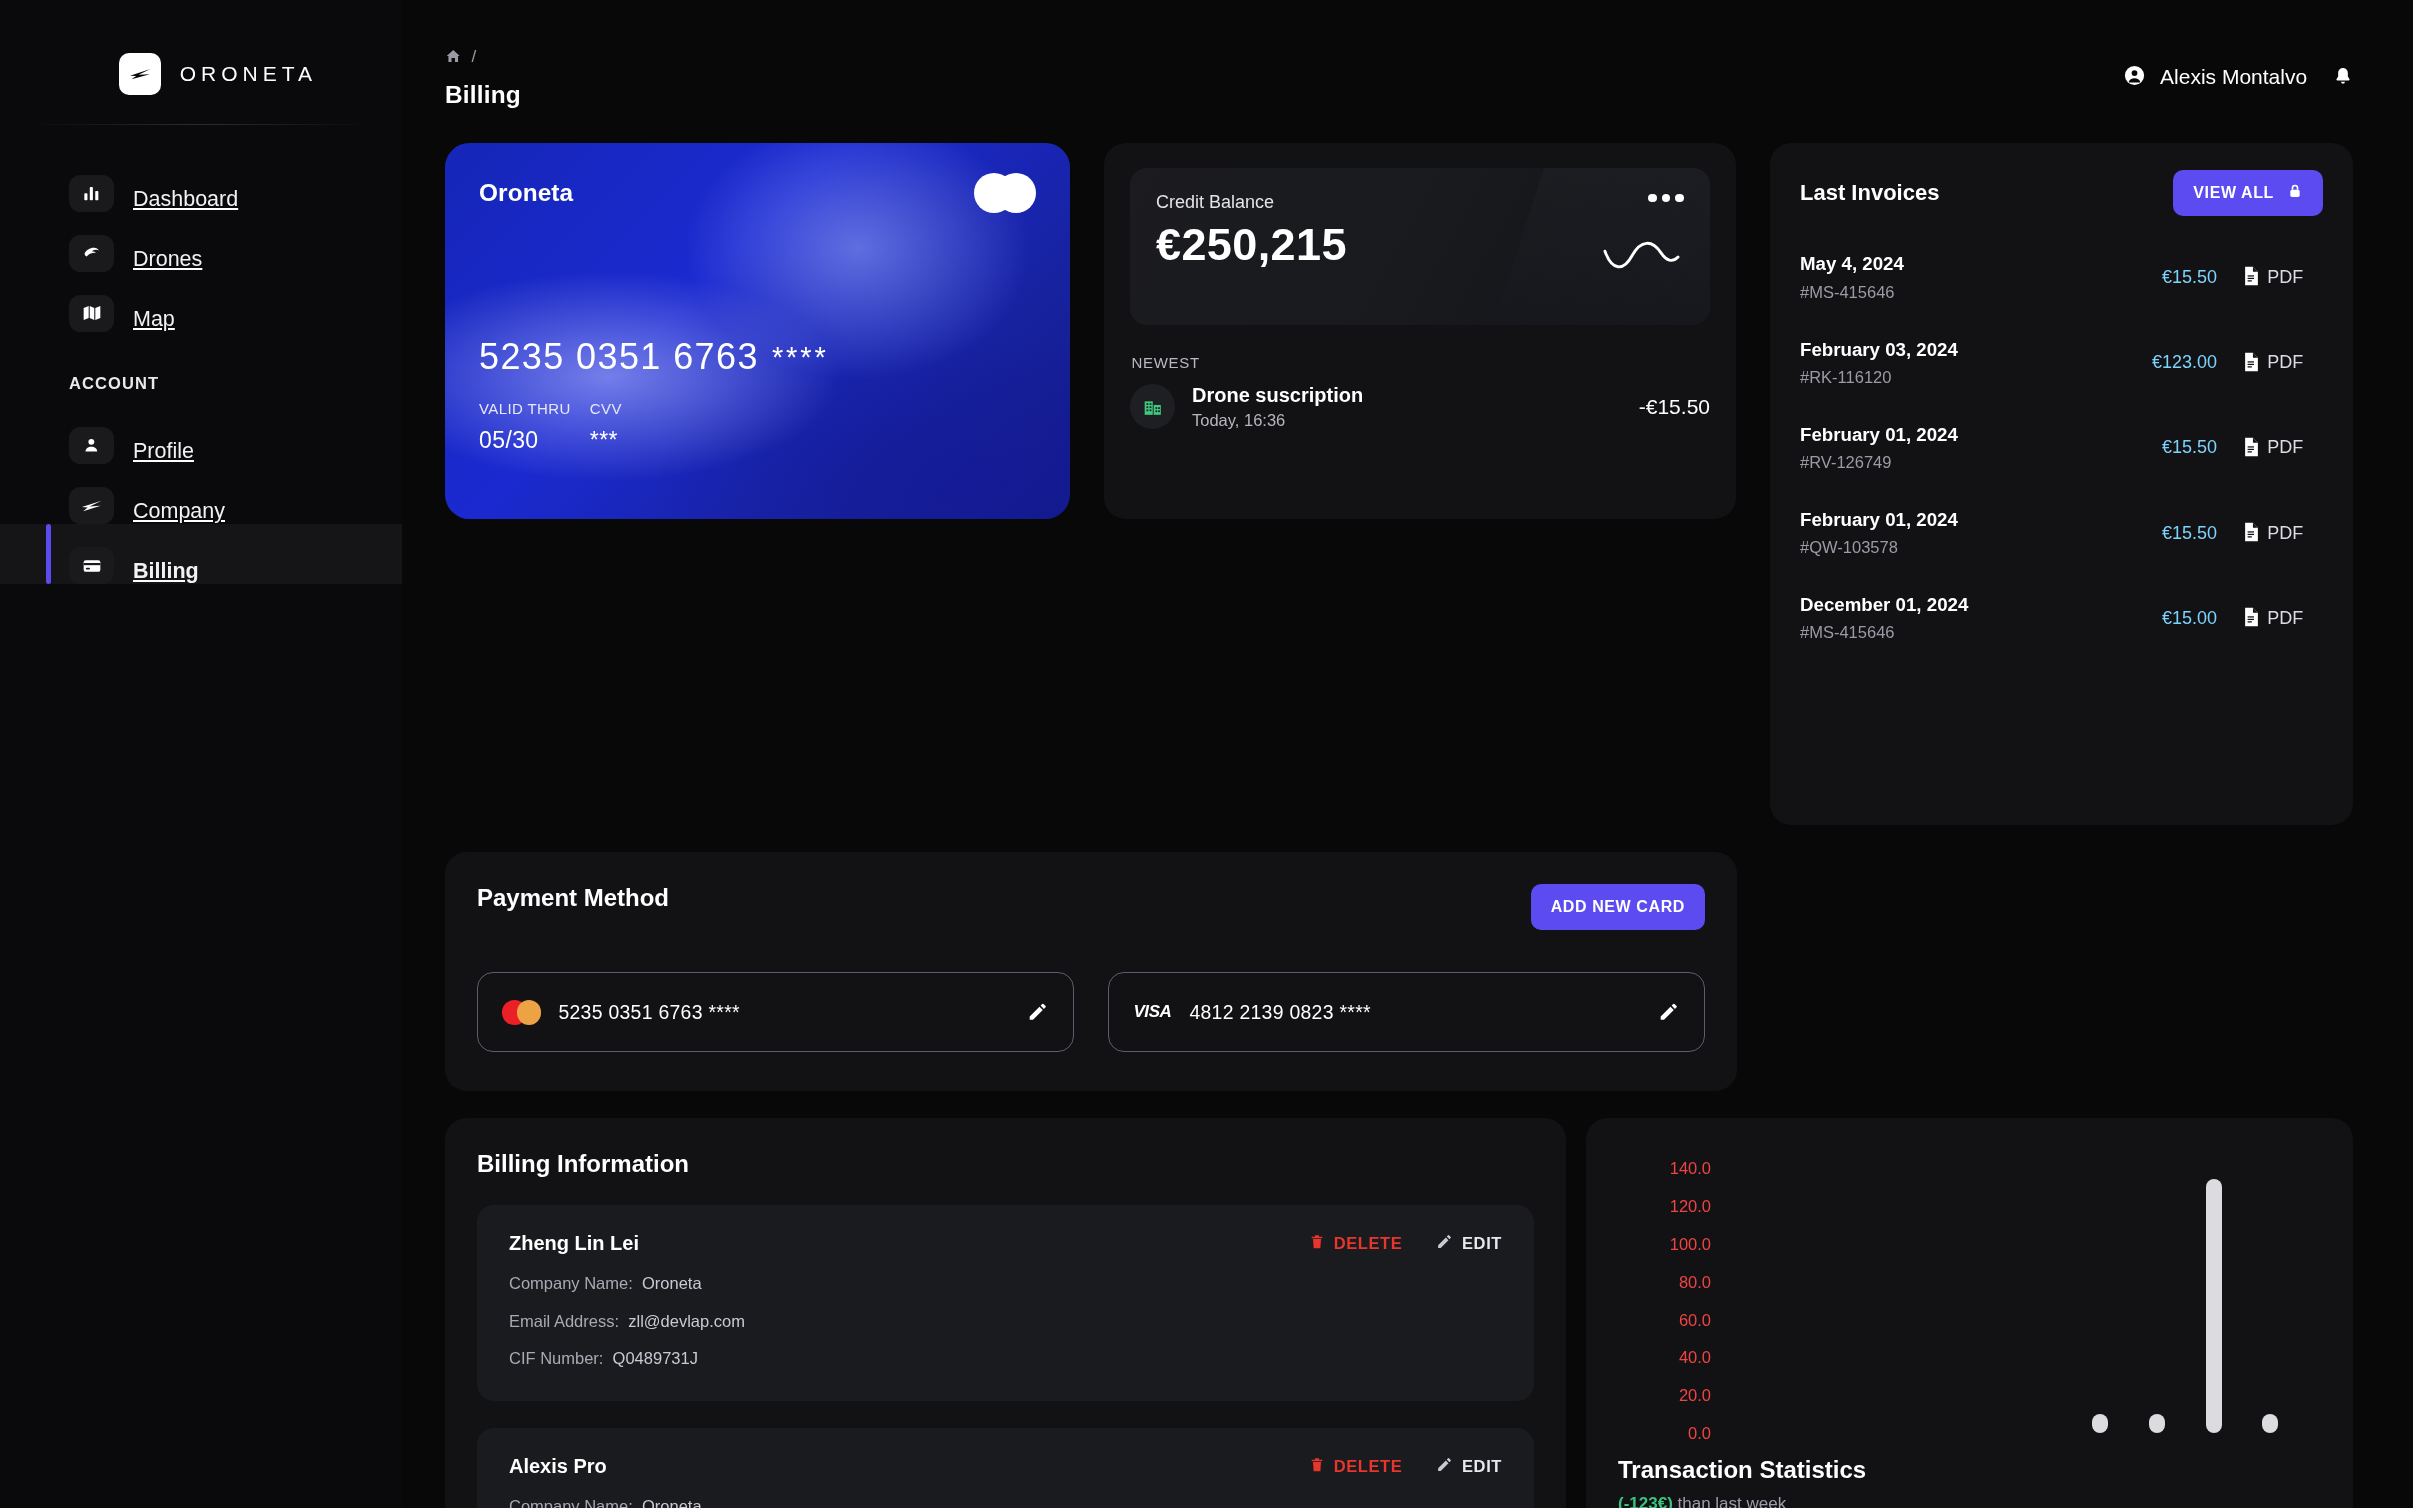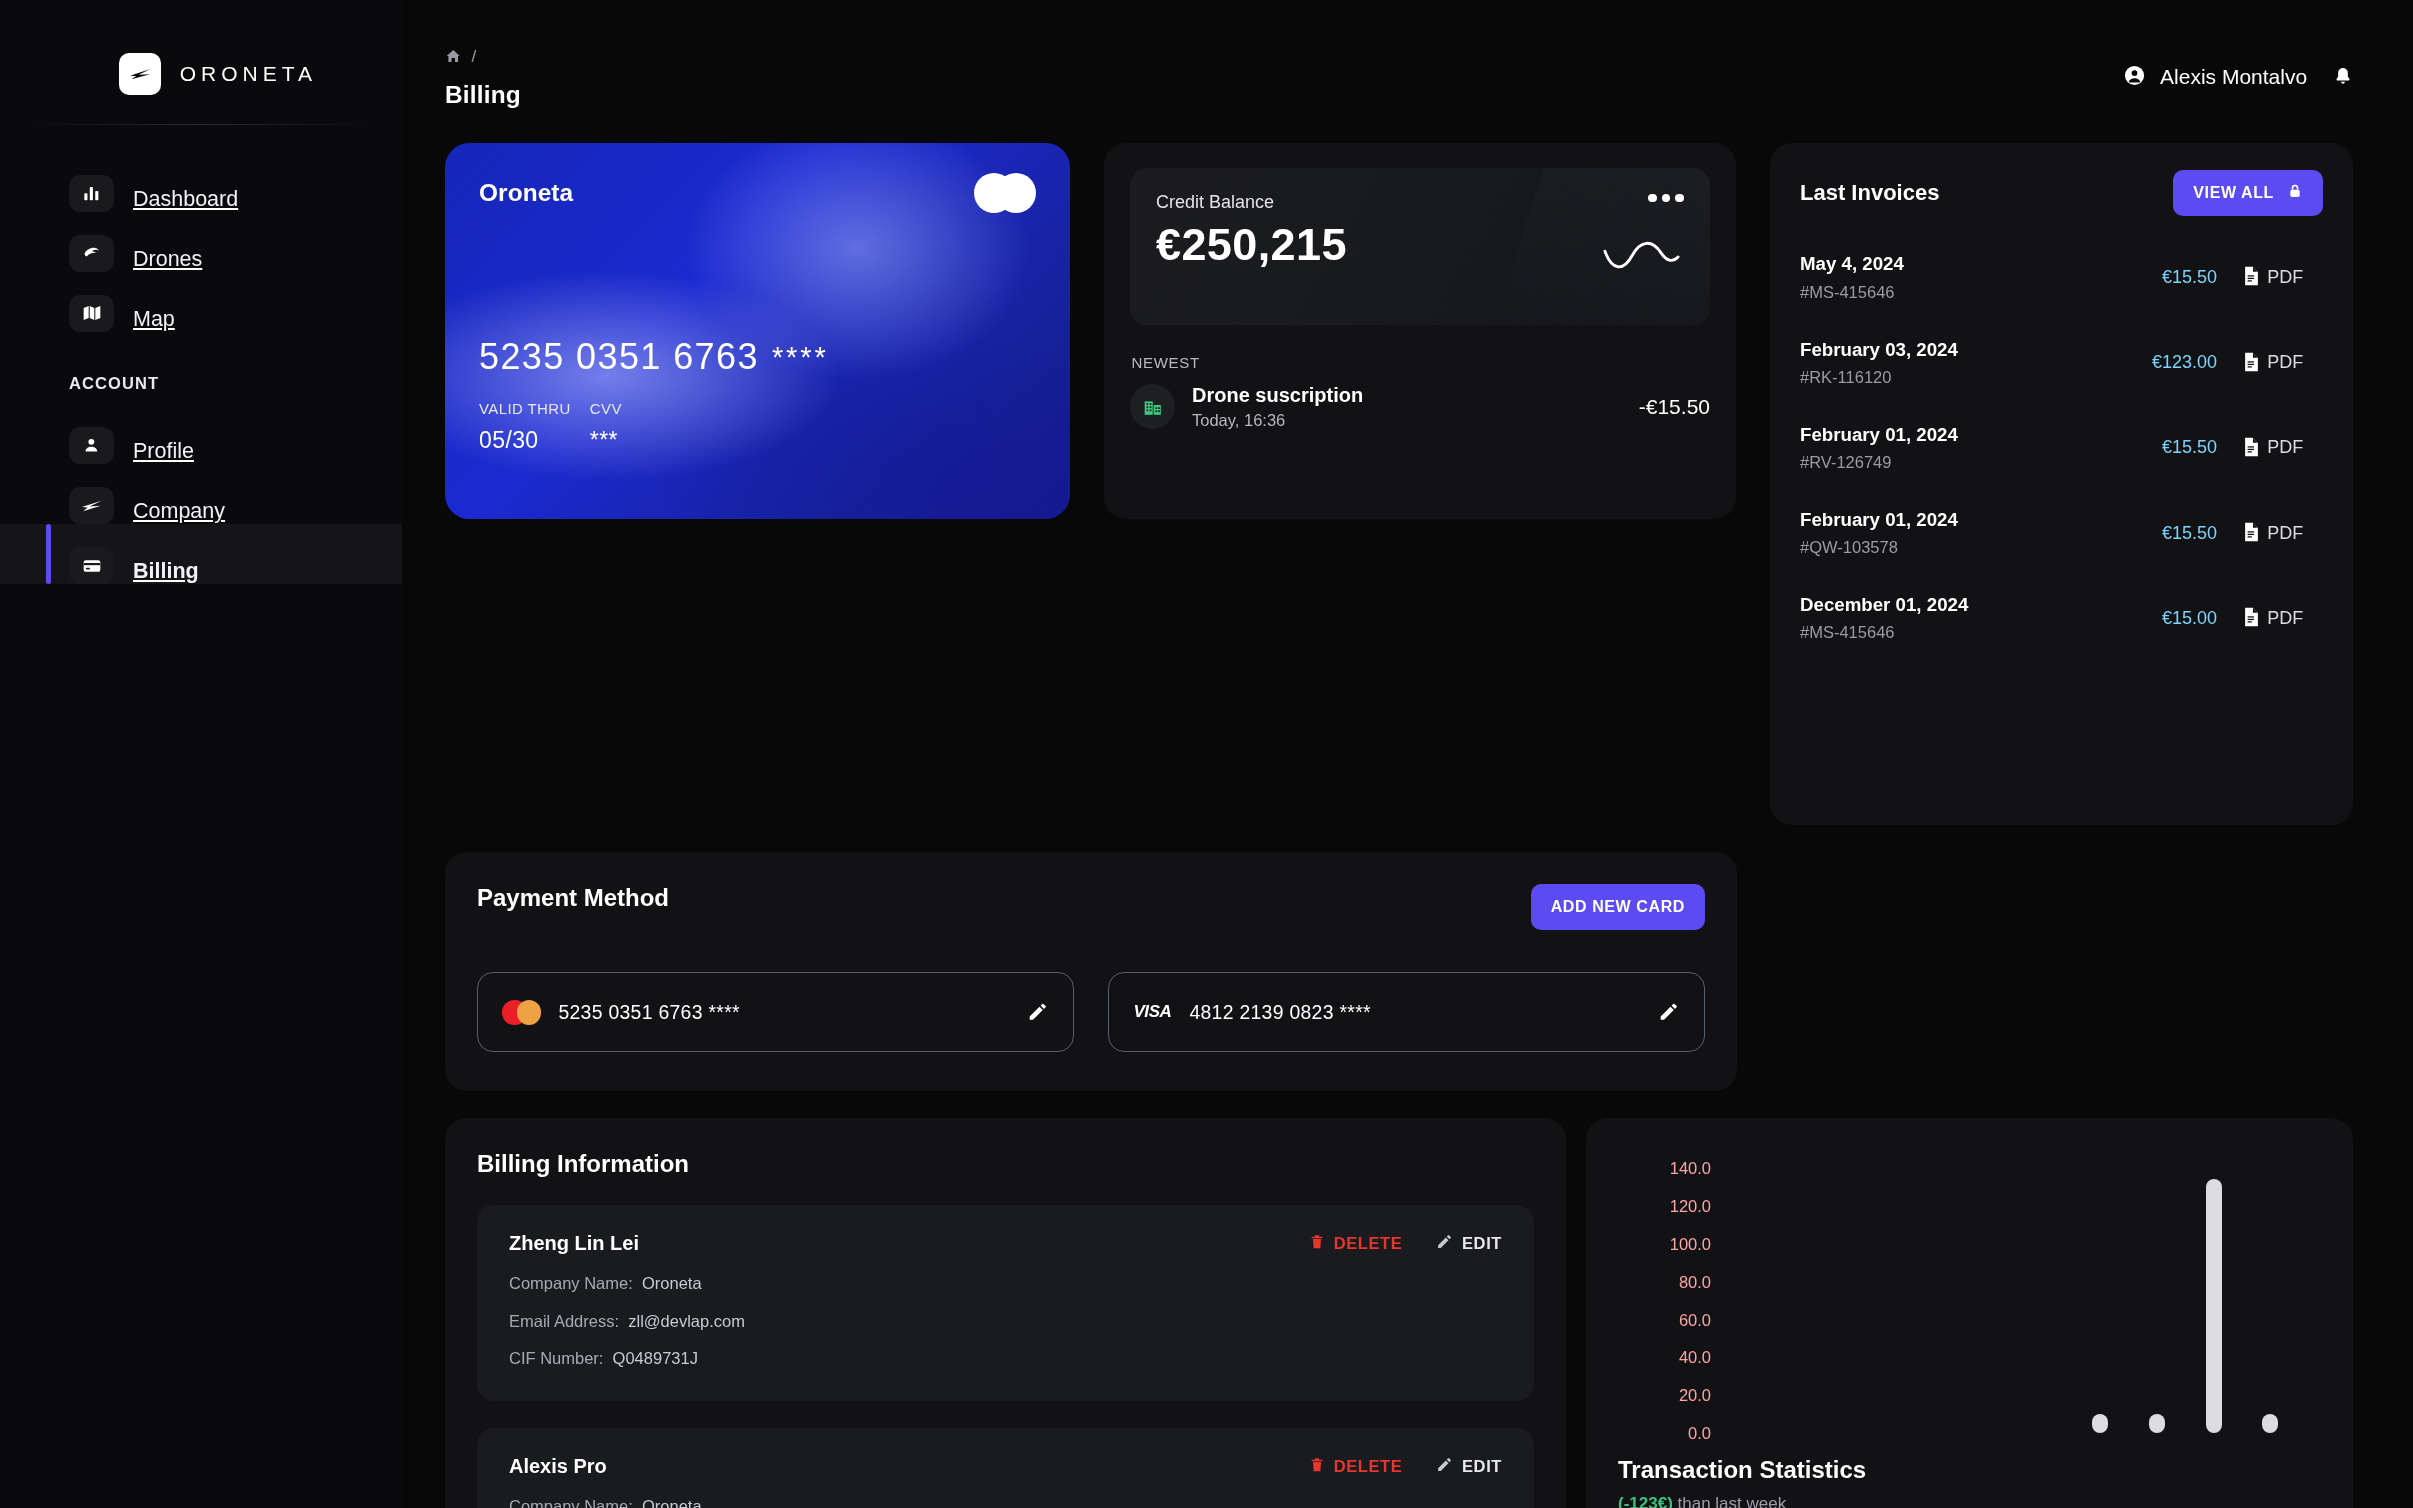--- a/index.html
+++ b/index.html
@@ -169,21 +169,21 @@
   .bi-act { display: flex; align-items: center; gap: 8.6px; font-size: 16.5px; letter-spacing: 0.6px; font-weight: 700; cursor: pointer; }
   .bi-act.del { color: #e8362c; }
   .bi-act.edit { color: #e8e8ee; }
   .bi-line { font-size: 16.5px; color: #a9a9b4; margin-top: 18.7px; }
   .bi-line b { color: #c9c9d3; font-weight: 400; }
 
   .statspanel { flex: 1; min-width: 0; background: #121215; border-radius: 21.5px; padding: 29px 32px 0 32px; height: 532px; position: relative; overflow: hidden; }
 
   .chart { position: relative; height: 287px; margin-top: 5.7px; }
   .chart-axis { position: absolute; left: 0; top: 0; width: 93px; height: 280px; }
-  .tick { position: absolute; right: 0; font-size: 16.5px; color: #fca5a5; transform: translateY(-50%); white-space: nowrap; }
+  .tick { position: absolute; right: 0; font-size: 16.5px; color: #ef4444; transform: translateY(-50%); white-space: nowrap; }
   .plot { position: absolute; left: 108px; right: 4.3px; top: 0; height: 280px; }
   .bar { position: absolute; bottom: 0; width: 16px; background: #dcdce0; border-radius: 8.6px; }
 
   .stats-title { font-size: 24px; font-weight: 700; margin-top: 16px; }
   .stats-sub { font-size: 17px; color: #9d9daa; margin-top: 10px; }
   .stats-sub b { color: #38c47e; font-weight: 700; }
 </style>
 </head>
 <body>
 

